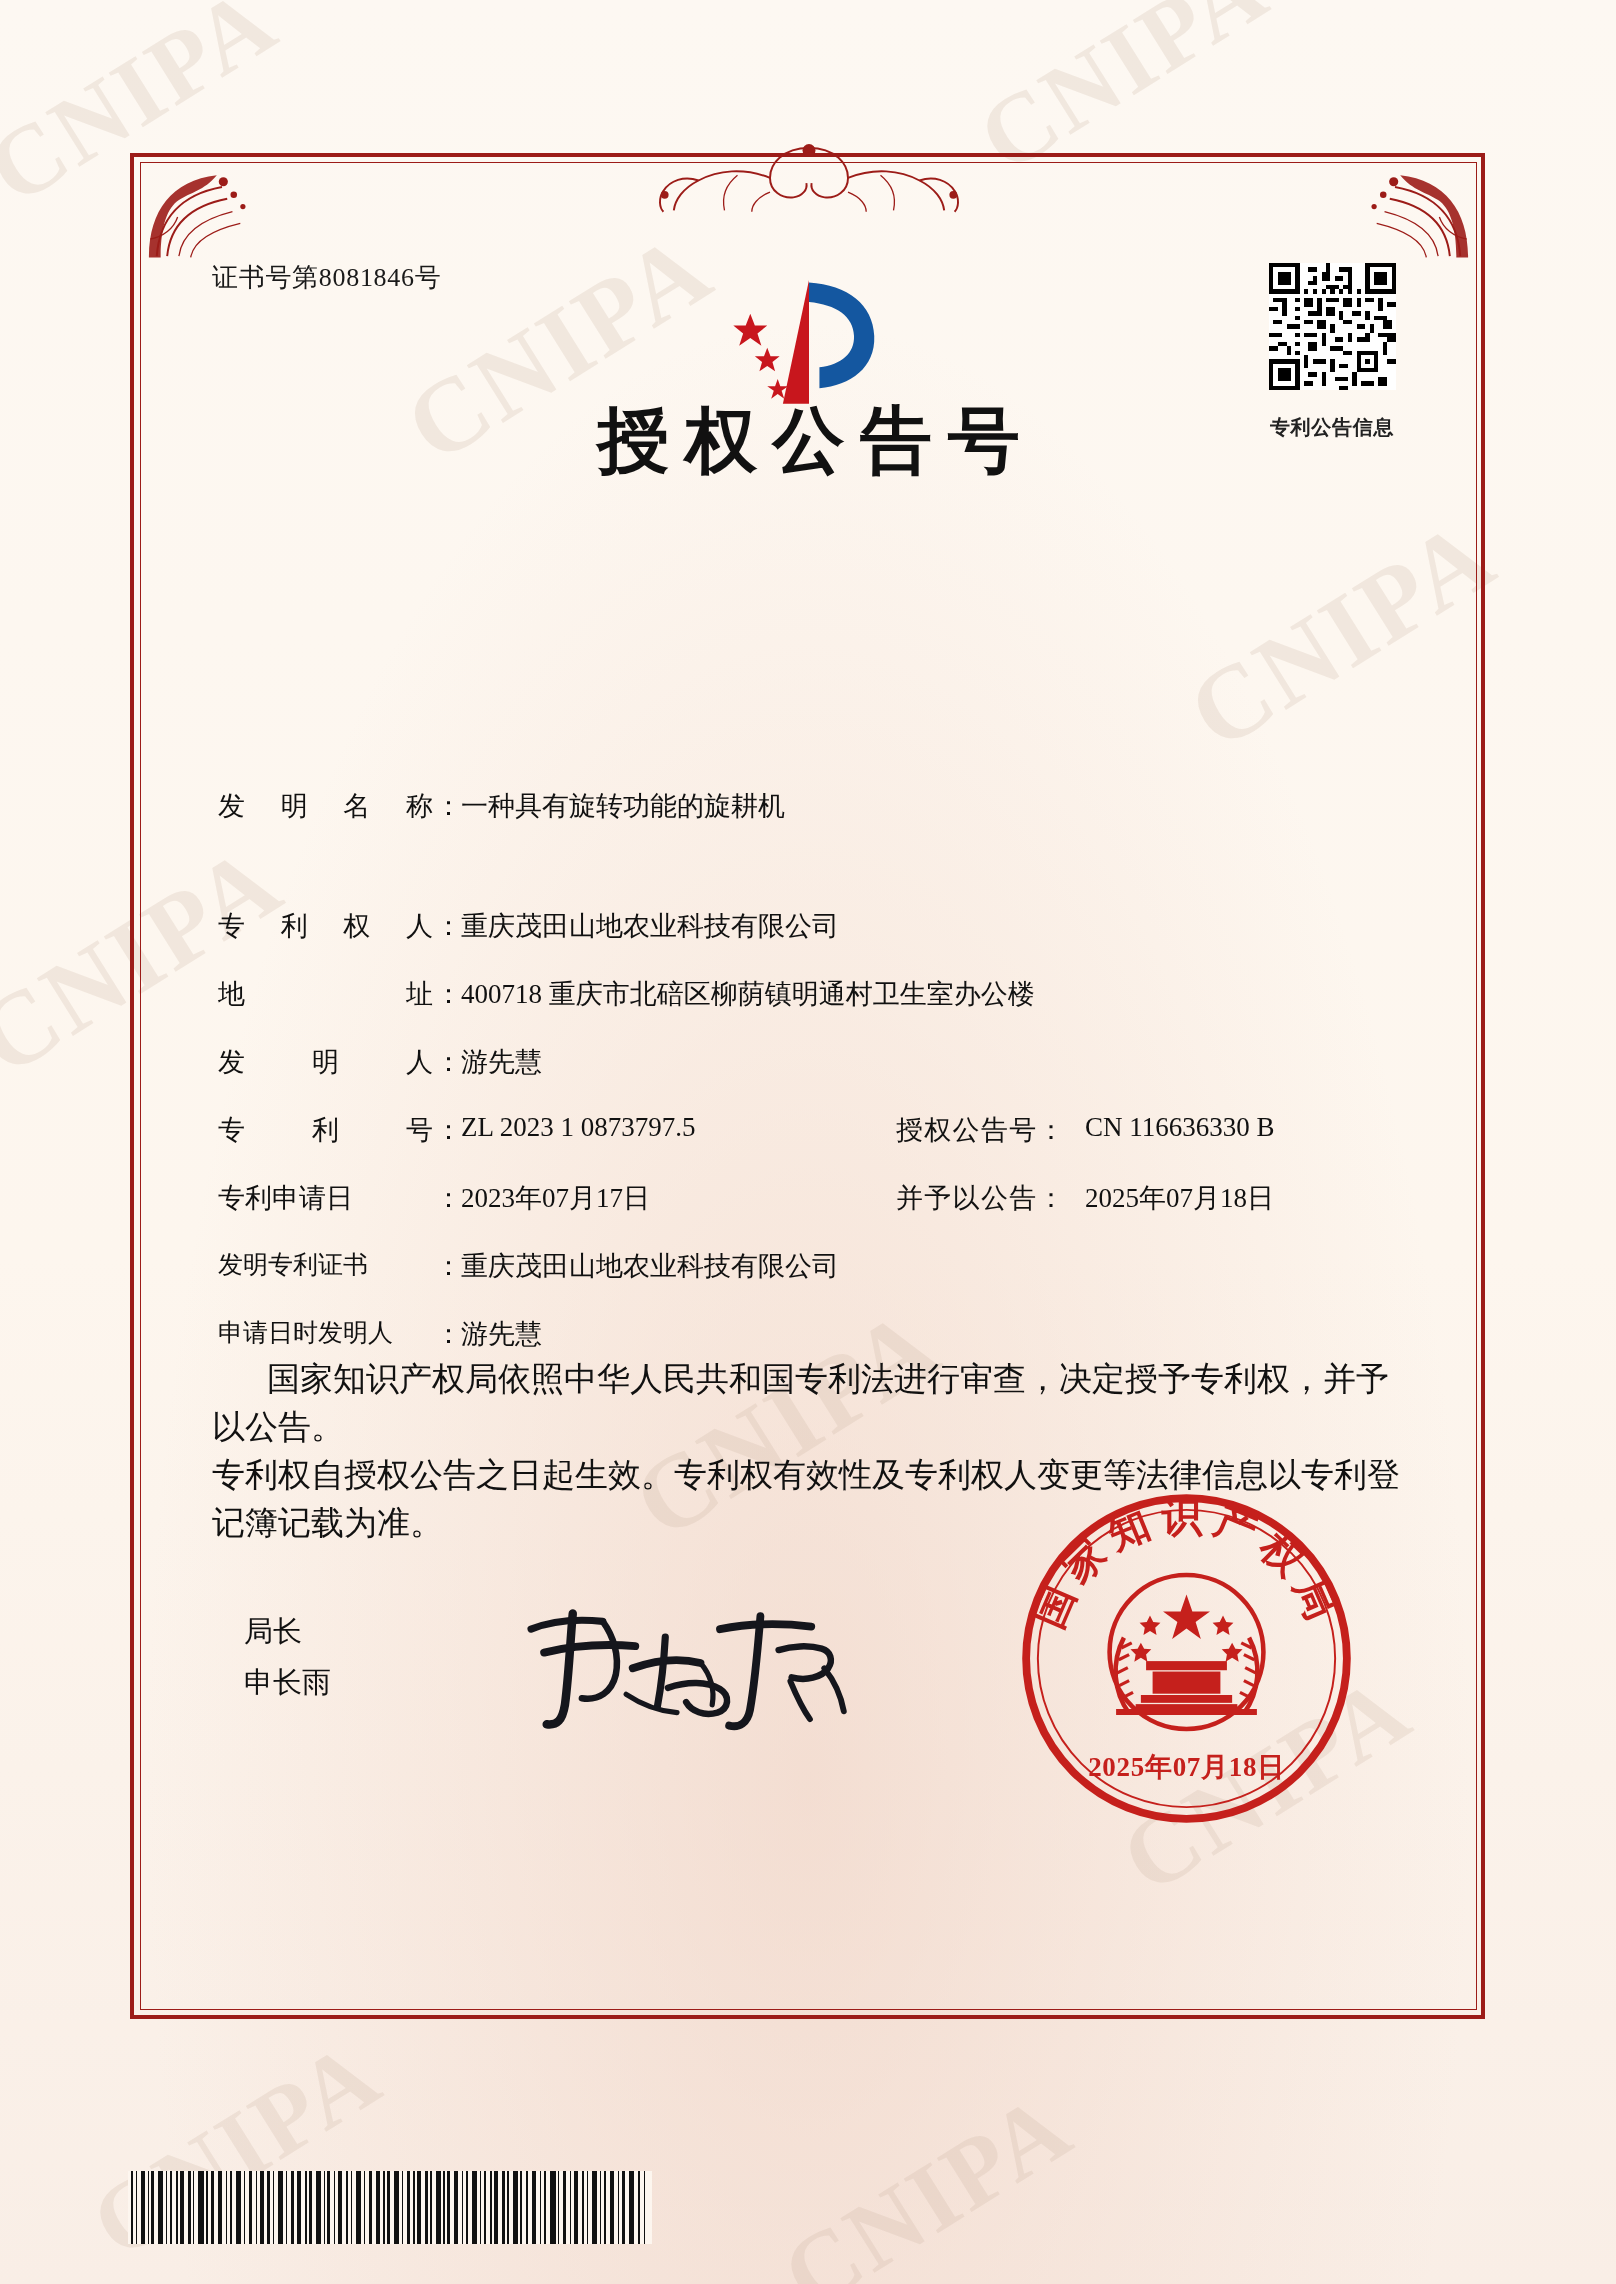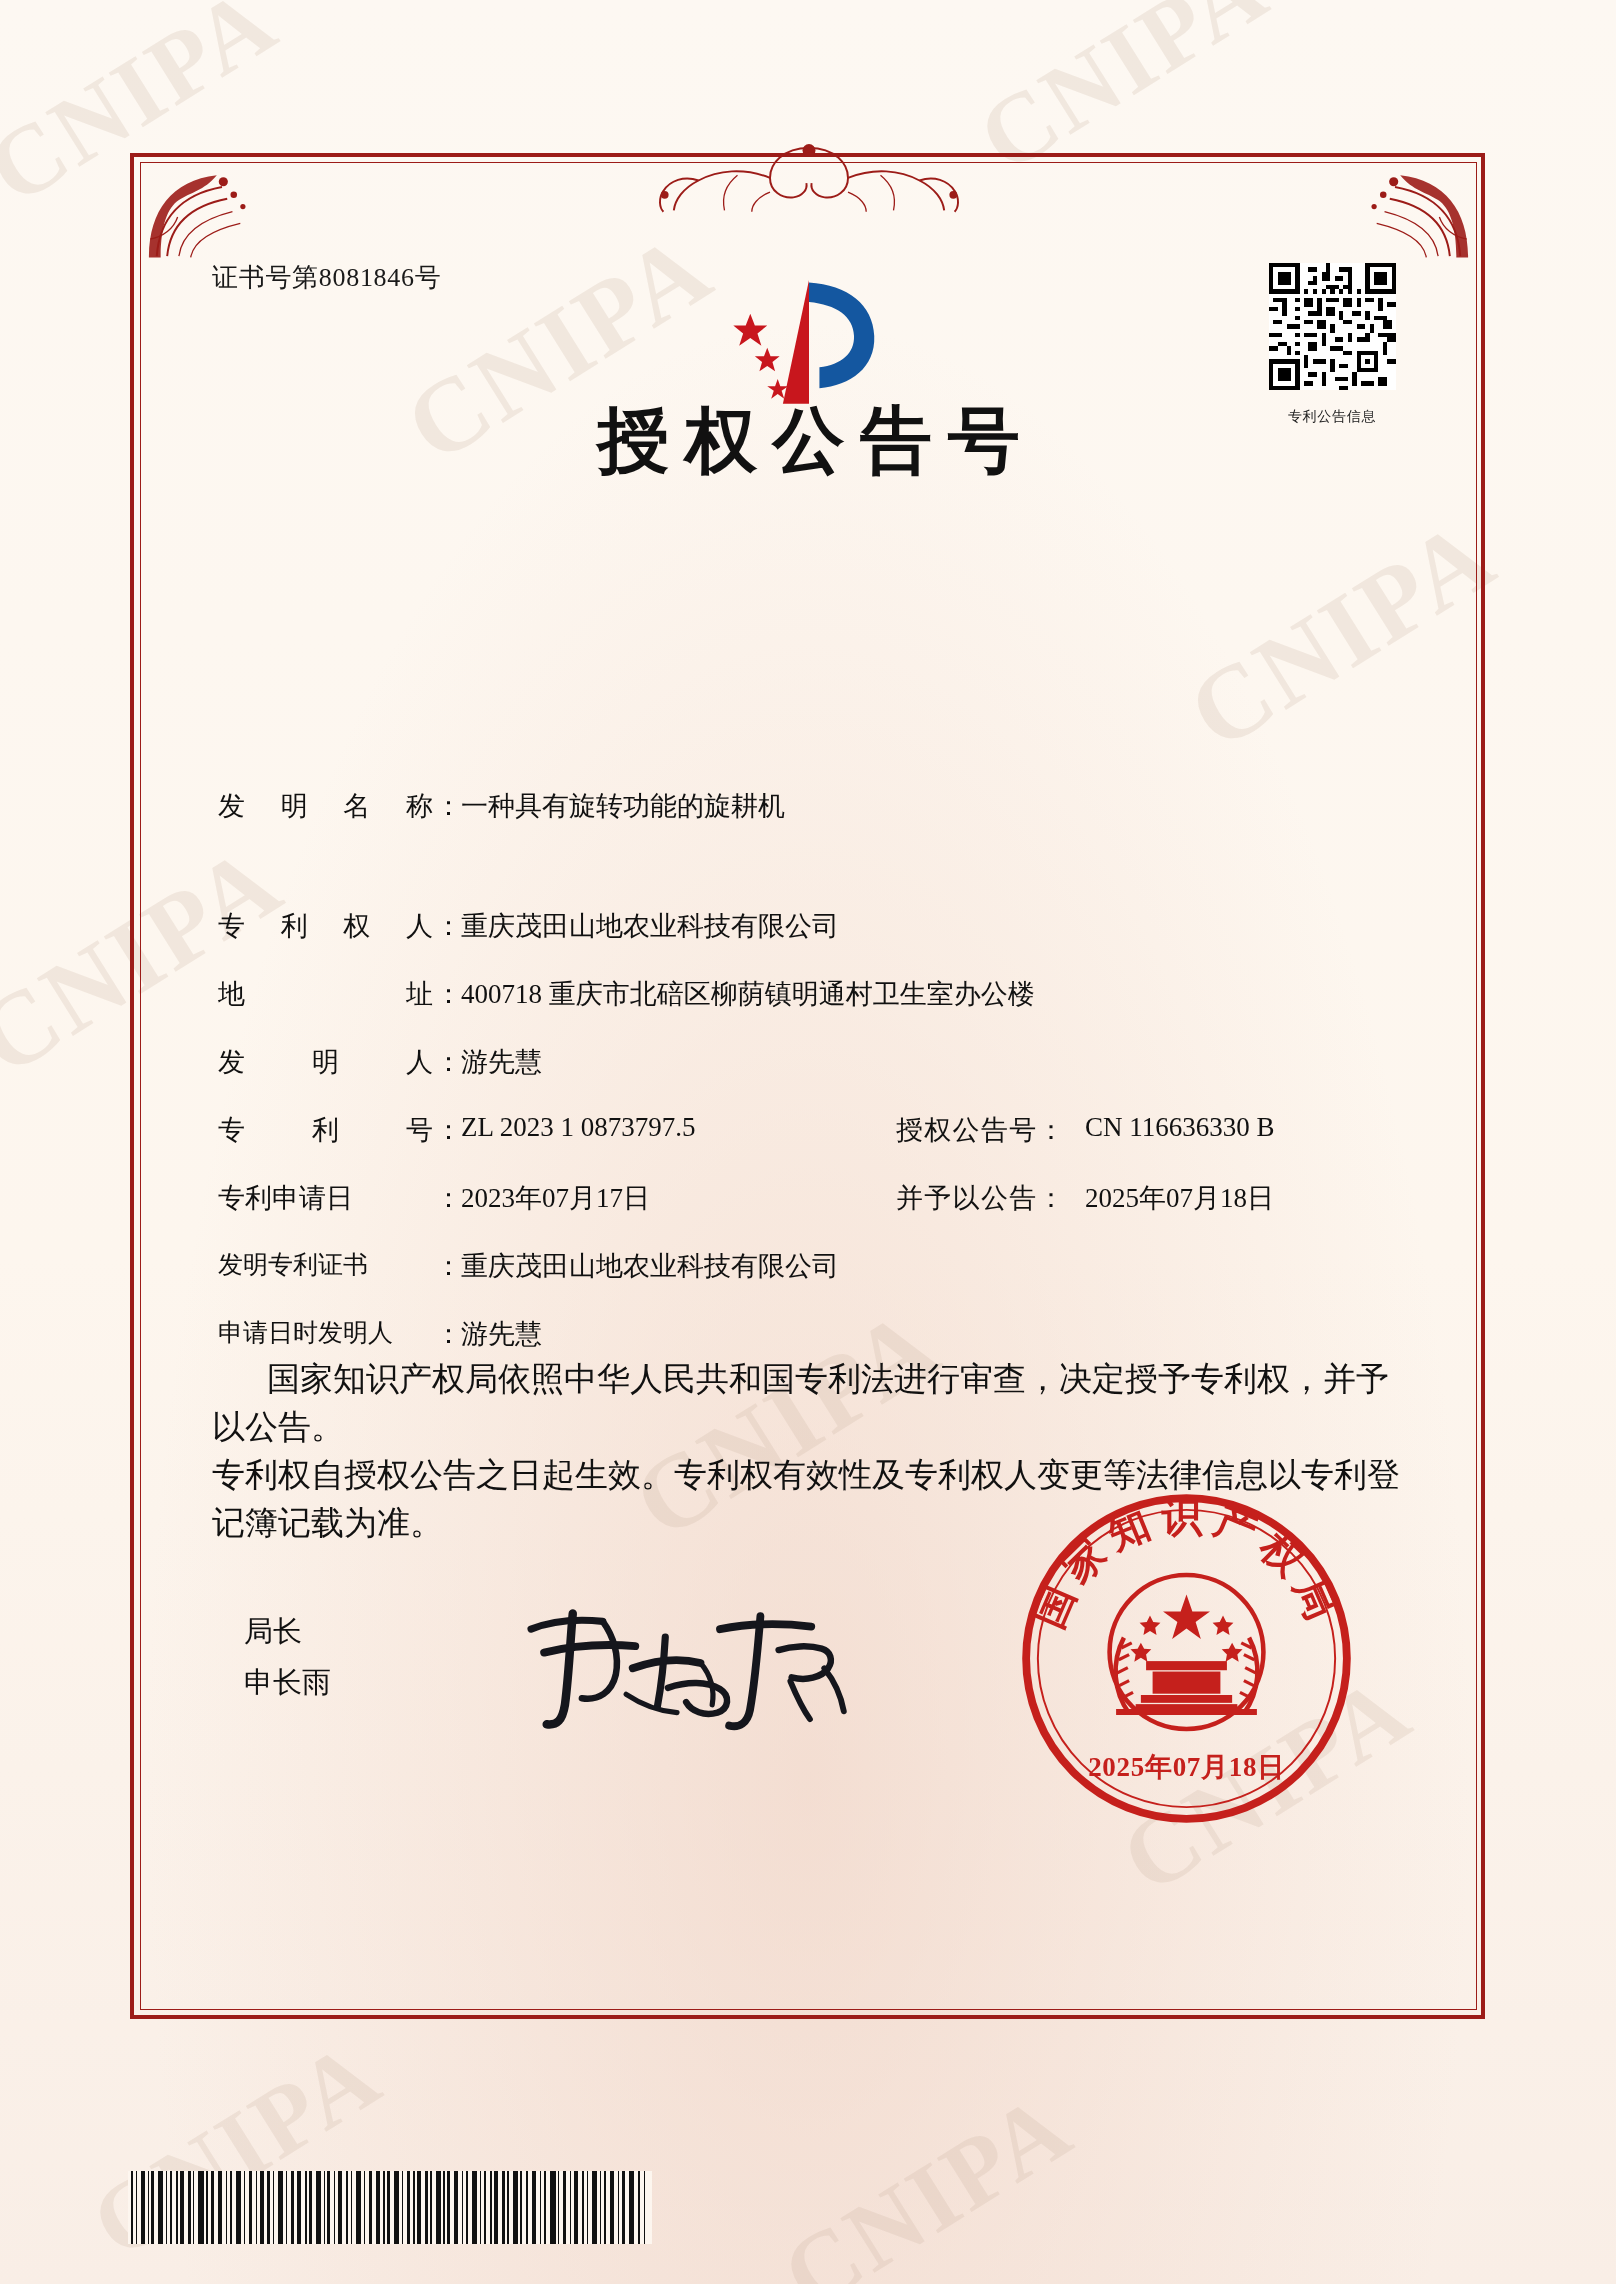--- a/index.html
+++ b/index.html
@@ -117,24 +117,25 @@
     width: 140px;
     text-align: center;
   }
   .qr {
     width: 127px; height: 127px;
     margin: 0 auto;
     background: #fff;
   }
   .qr svg { display:block; }
   .qr-label {
-    margin-top: 18px;
-    font-size: 14px;
+    margin-top: 24px;
+    font-size: 20px;
     color: #222;
     letter-spacing: 0.7px;
+    font-weight: bold;
   }
 
   .title {
     position: absolute;
     top: 231px;
     left: 0; right: 0;
     text-align: center;
     font-size: 72px;
     font-weight: bold;
     letter-spacing: 15.6px;

